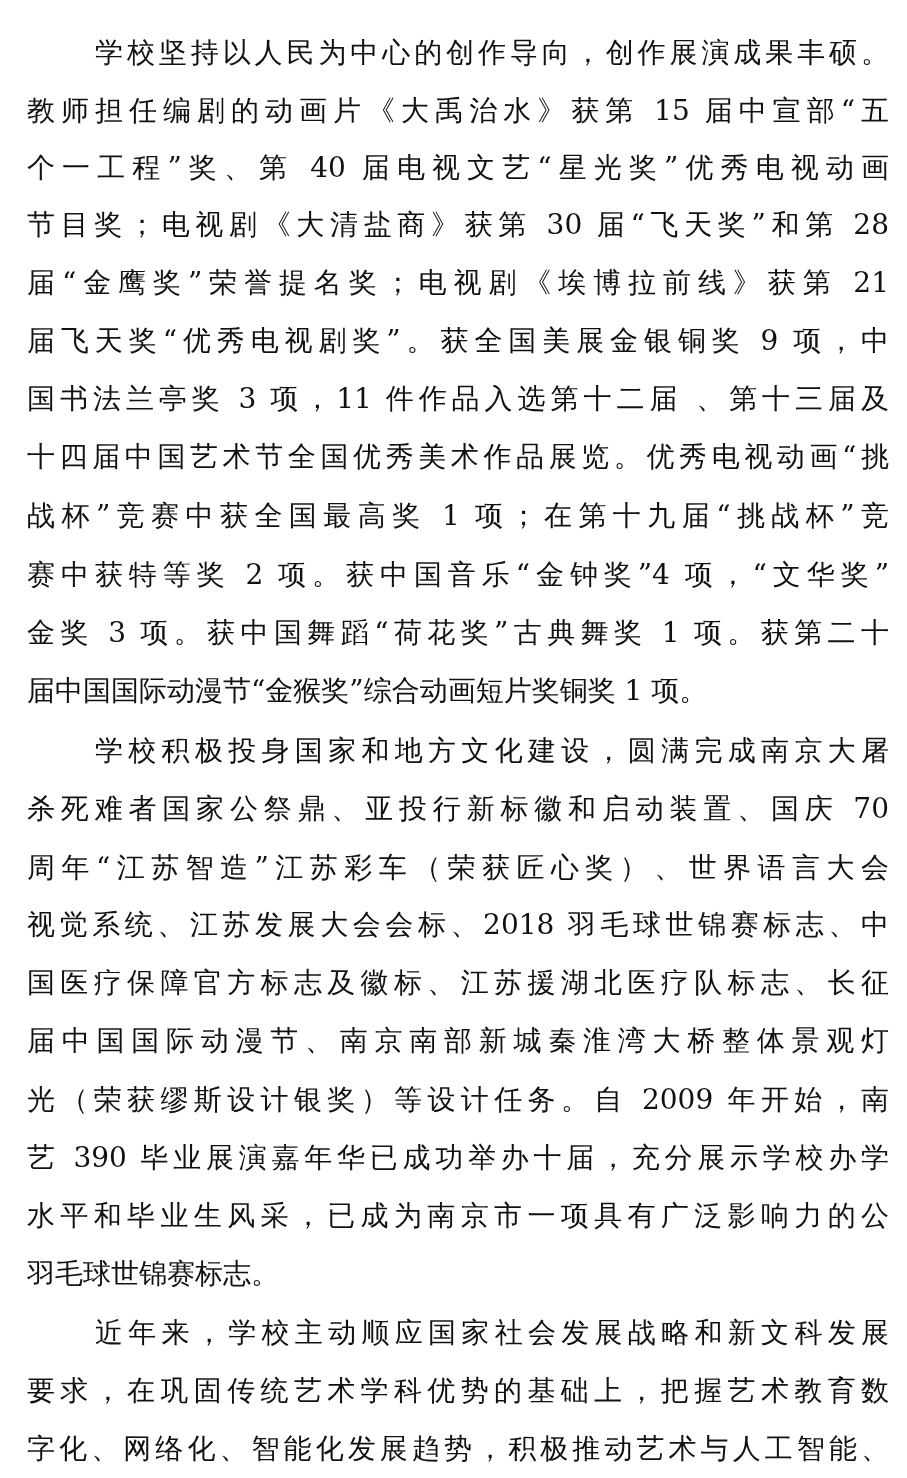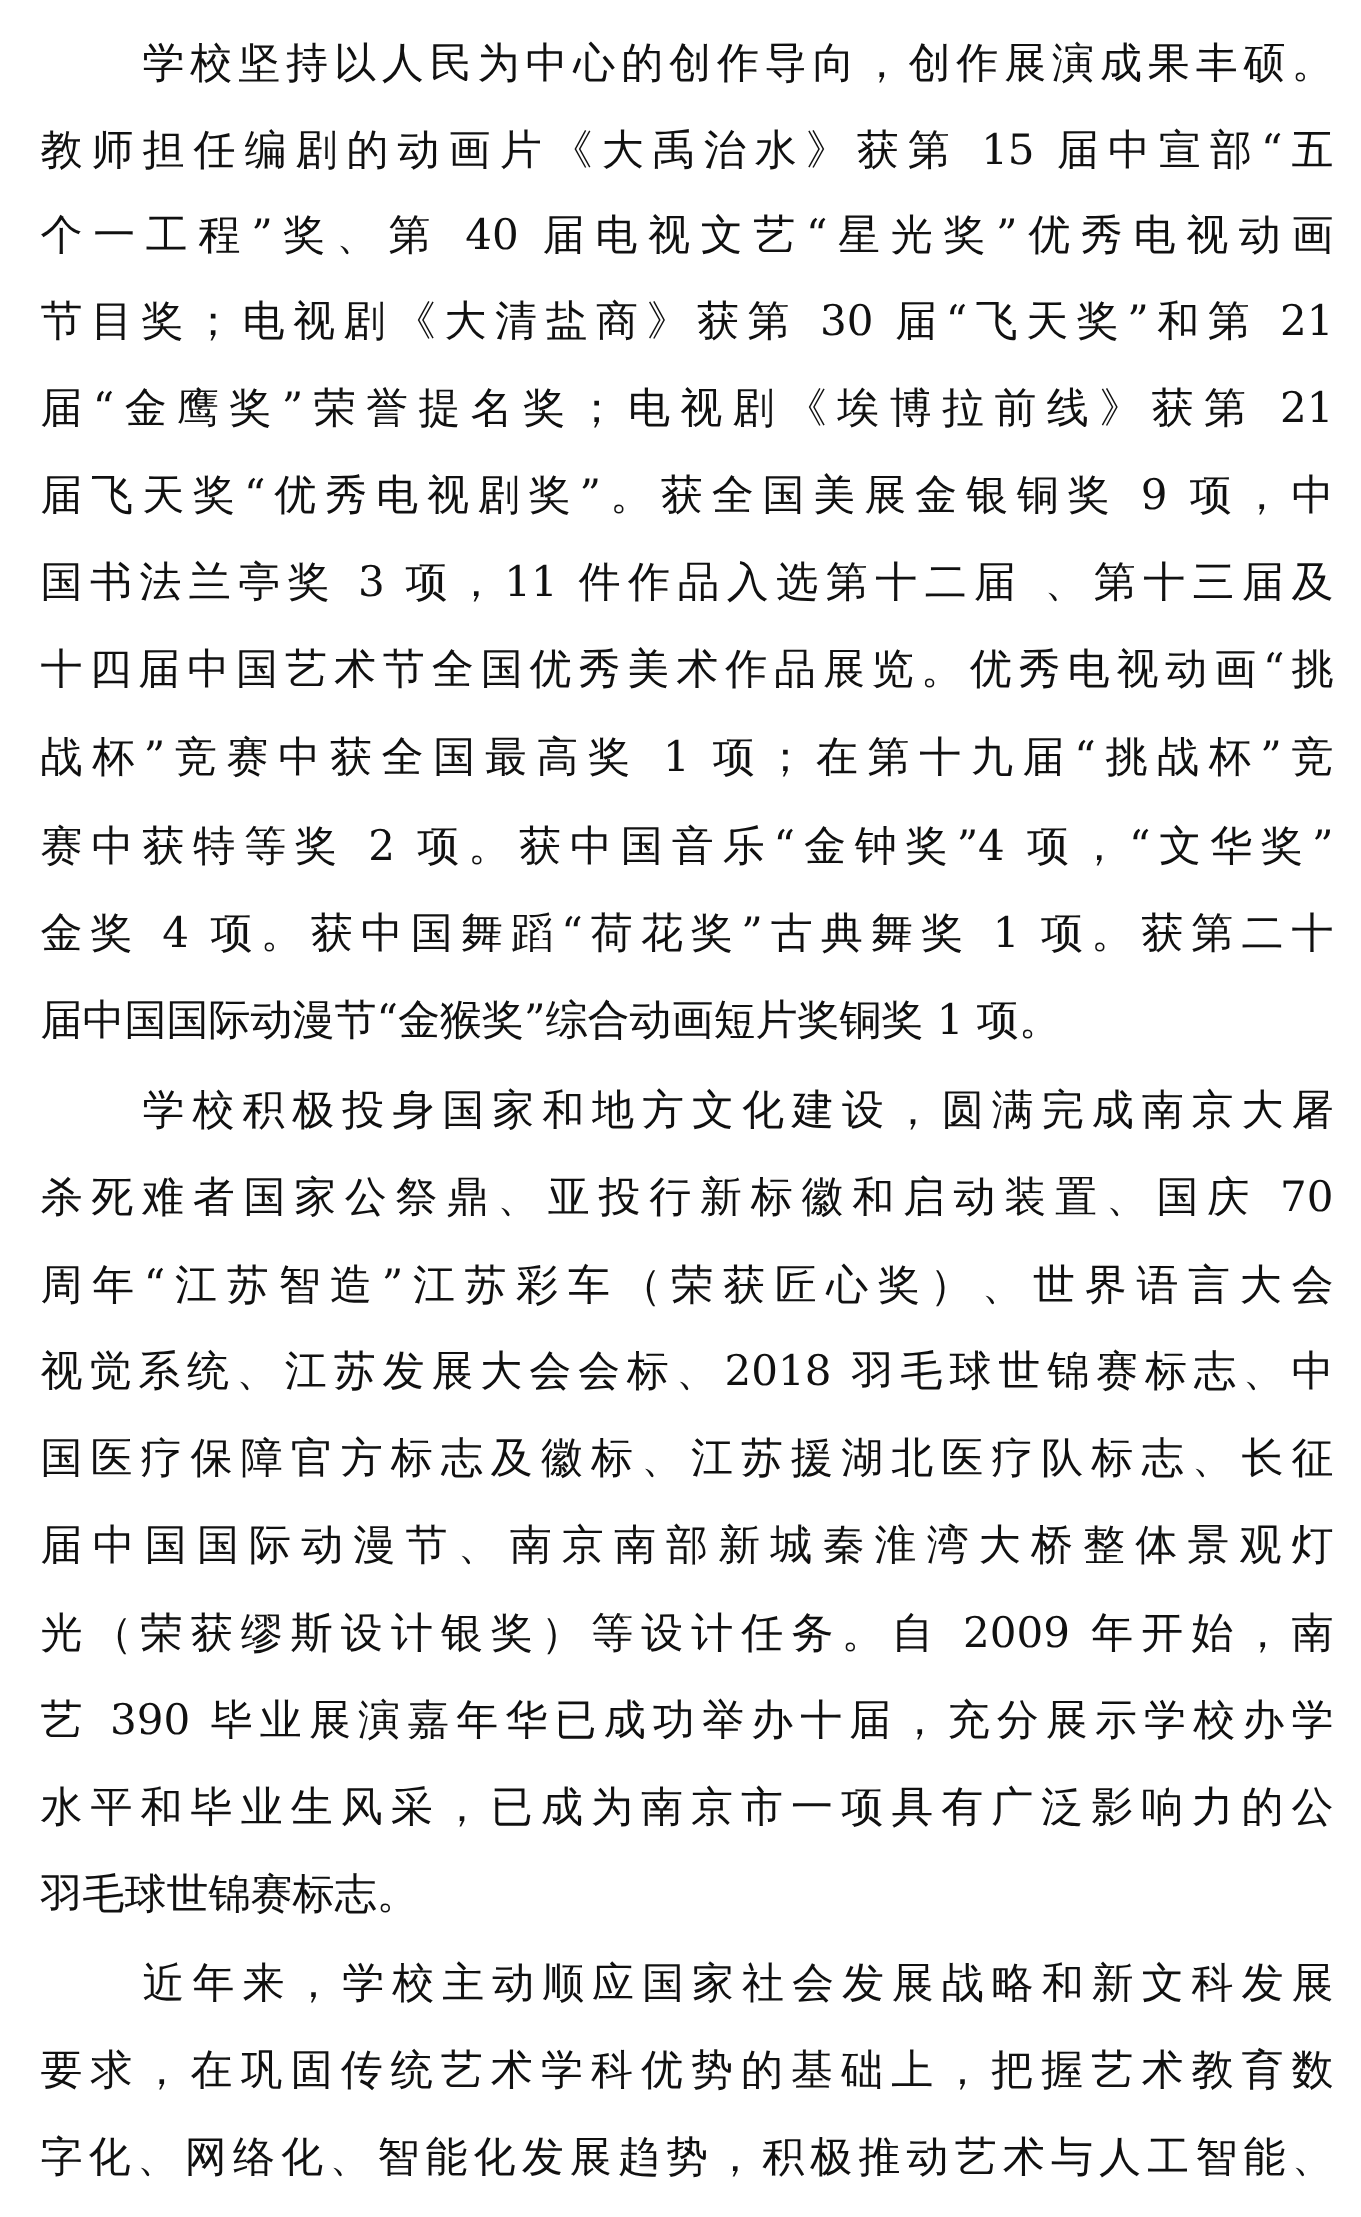--- a/index.html
+++ b/index.html
@@ -1,21 +1,21 @@
 <!DOCTYPE html>
 <html><head>
 <meta charset="utf-8">
 <style>
   html, body { margin: 0; padding: 0; background: #ffffff; }
   body {
     width: 907px; height: 1478px; overflow: hidden; position: relative;
     font-family: "DejaVu Serif", "Liberation Serif", serif;
     color: #111111;
   }
-  .page { position: absolute; left: 0; top: 0; width: 907px; height: 1064px; border-radius: 32px; }
+  .page { position: absolute; left: 0; top: 11px; width: 907px; height: 1064px; border-radius: 32px; }
   .line {
     position: absolute;
     left: 27px;
     width: 862px;
     height: 40px;
     line-height: 40px;
     font-size: 28px;
     white-space: nowrap;
     text-align: justify;
     text-align-last: justify;
@@ -26,28 +26,28 @@
 </style>
 </head>
 <body>
 
 <div class="page">
 
   <div>
     <div class="line indent" style="top:22px">学校坚持以人民为中心的创作导向，创作展演成果丰硕。</div>
     <div class="line" style="top:80px">教师担任编剧的动画片《大禹治水》获第 15 届中宣部“五</div>
     <div class="line" style="top:137px">个一工程”奖、第 40 届电视文艺“星光奖”优秀电视动画</div>
-    <div class="line" style="top:194px">节目奖；电视剧《大清盐商》获第 30 届“飞天奖”和第 21</div>
+    <div class="line" style="top:194px">节目奖；电视剧《大清盐商》获第 30 届“飞天奖”和第 28</div>
     <div class="line" style="top:252px">届“金鹰奖”荣誉提名奖；电视剧《埃博拉前线》获第 21</div>
     <div class="line" style="top:310px">届飞天奖“优秀电视剧奖”。获全国美展金银铜奖 9 项，中</div>
     <div class="line" style="top:368px">国书法兰亭奖 3 项，11 件作品入选第十二届 、第十三届及</div>
     <div class="line" style="top:426px">十四届中国艺术节全国优秀美术作品展览。优秀电视动画“挑</div>
     <div class="line" style="top:485px">战杯”竞赛中获全国最高奖 1 项；在第十九届“挑战杯”竞</div>
     <div class="line" style="top:544px">赛中获特等奖 2 项。获中国音乐“金钟奖”4 项，“文华奖”</div>
-    <div class="line" style="top:602px">金奖 4 项。获中国舞蹈“荷花奖”古典舞奖 1 项。获第二十</div>
+    <div class="line" style="top:602px">金奖 3 项。获中国舞蹈“荷花奖”古典舞奖 1 项。获第二十</div>
     <div class="line last" style="top:660px">届中国国际动漫节“金猴奖”综合动画短片奖铜奖 1 项。</div>
   </div>
 
   <div>
     <div class="line indent" style="top:720px">学校积极投身国家和地方文化建设，圆满完成南京大屠</div>
     <div class="line" style="top:778px">杀死难者国家公祭鼎、亚投行新标徽和启动装置、国庆 70</div>
     <div class="line" style="top:837px">周年“江苏智造”江苏彩车（荣获匠心奖）、世界语言大会</div>
     <div class="line" style="top:894px">视觉系统、江苏发展大会会标、2018 羽毛球世锦赛标志、中</div>
     <div class="line" style="top:952px">国医疗保障官方标志及徽标、江苏援湖北医疗队标志、长征</div>
     <div class="line" style="top:1010px">届中国国际动漫节、南京南部新城秦淮湾大桥整体景观灯</div>

